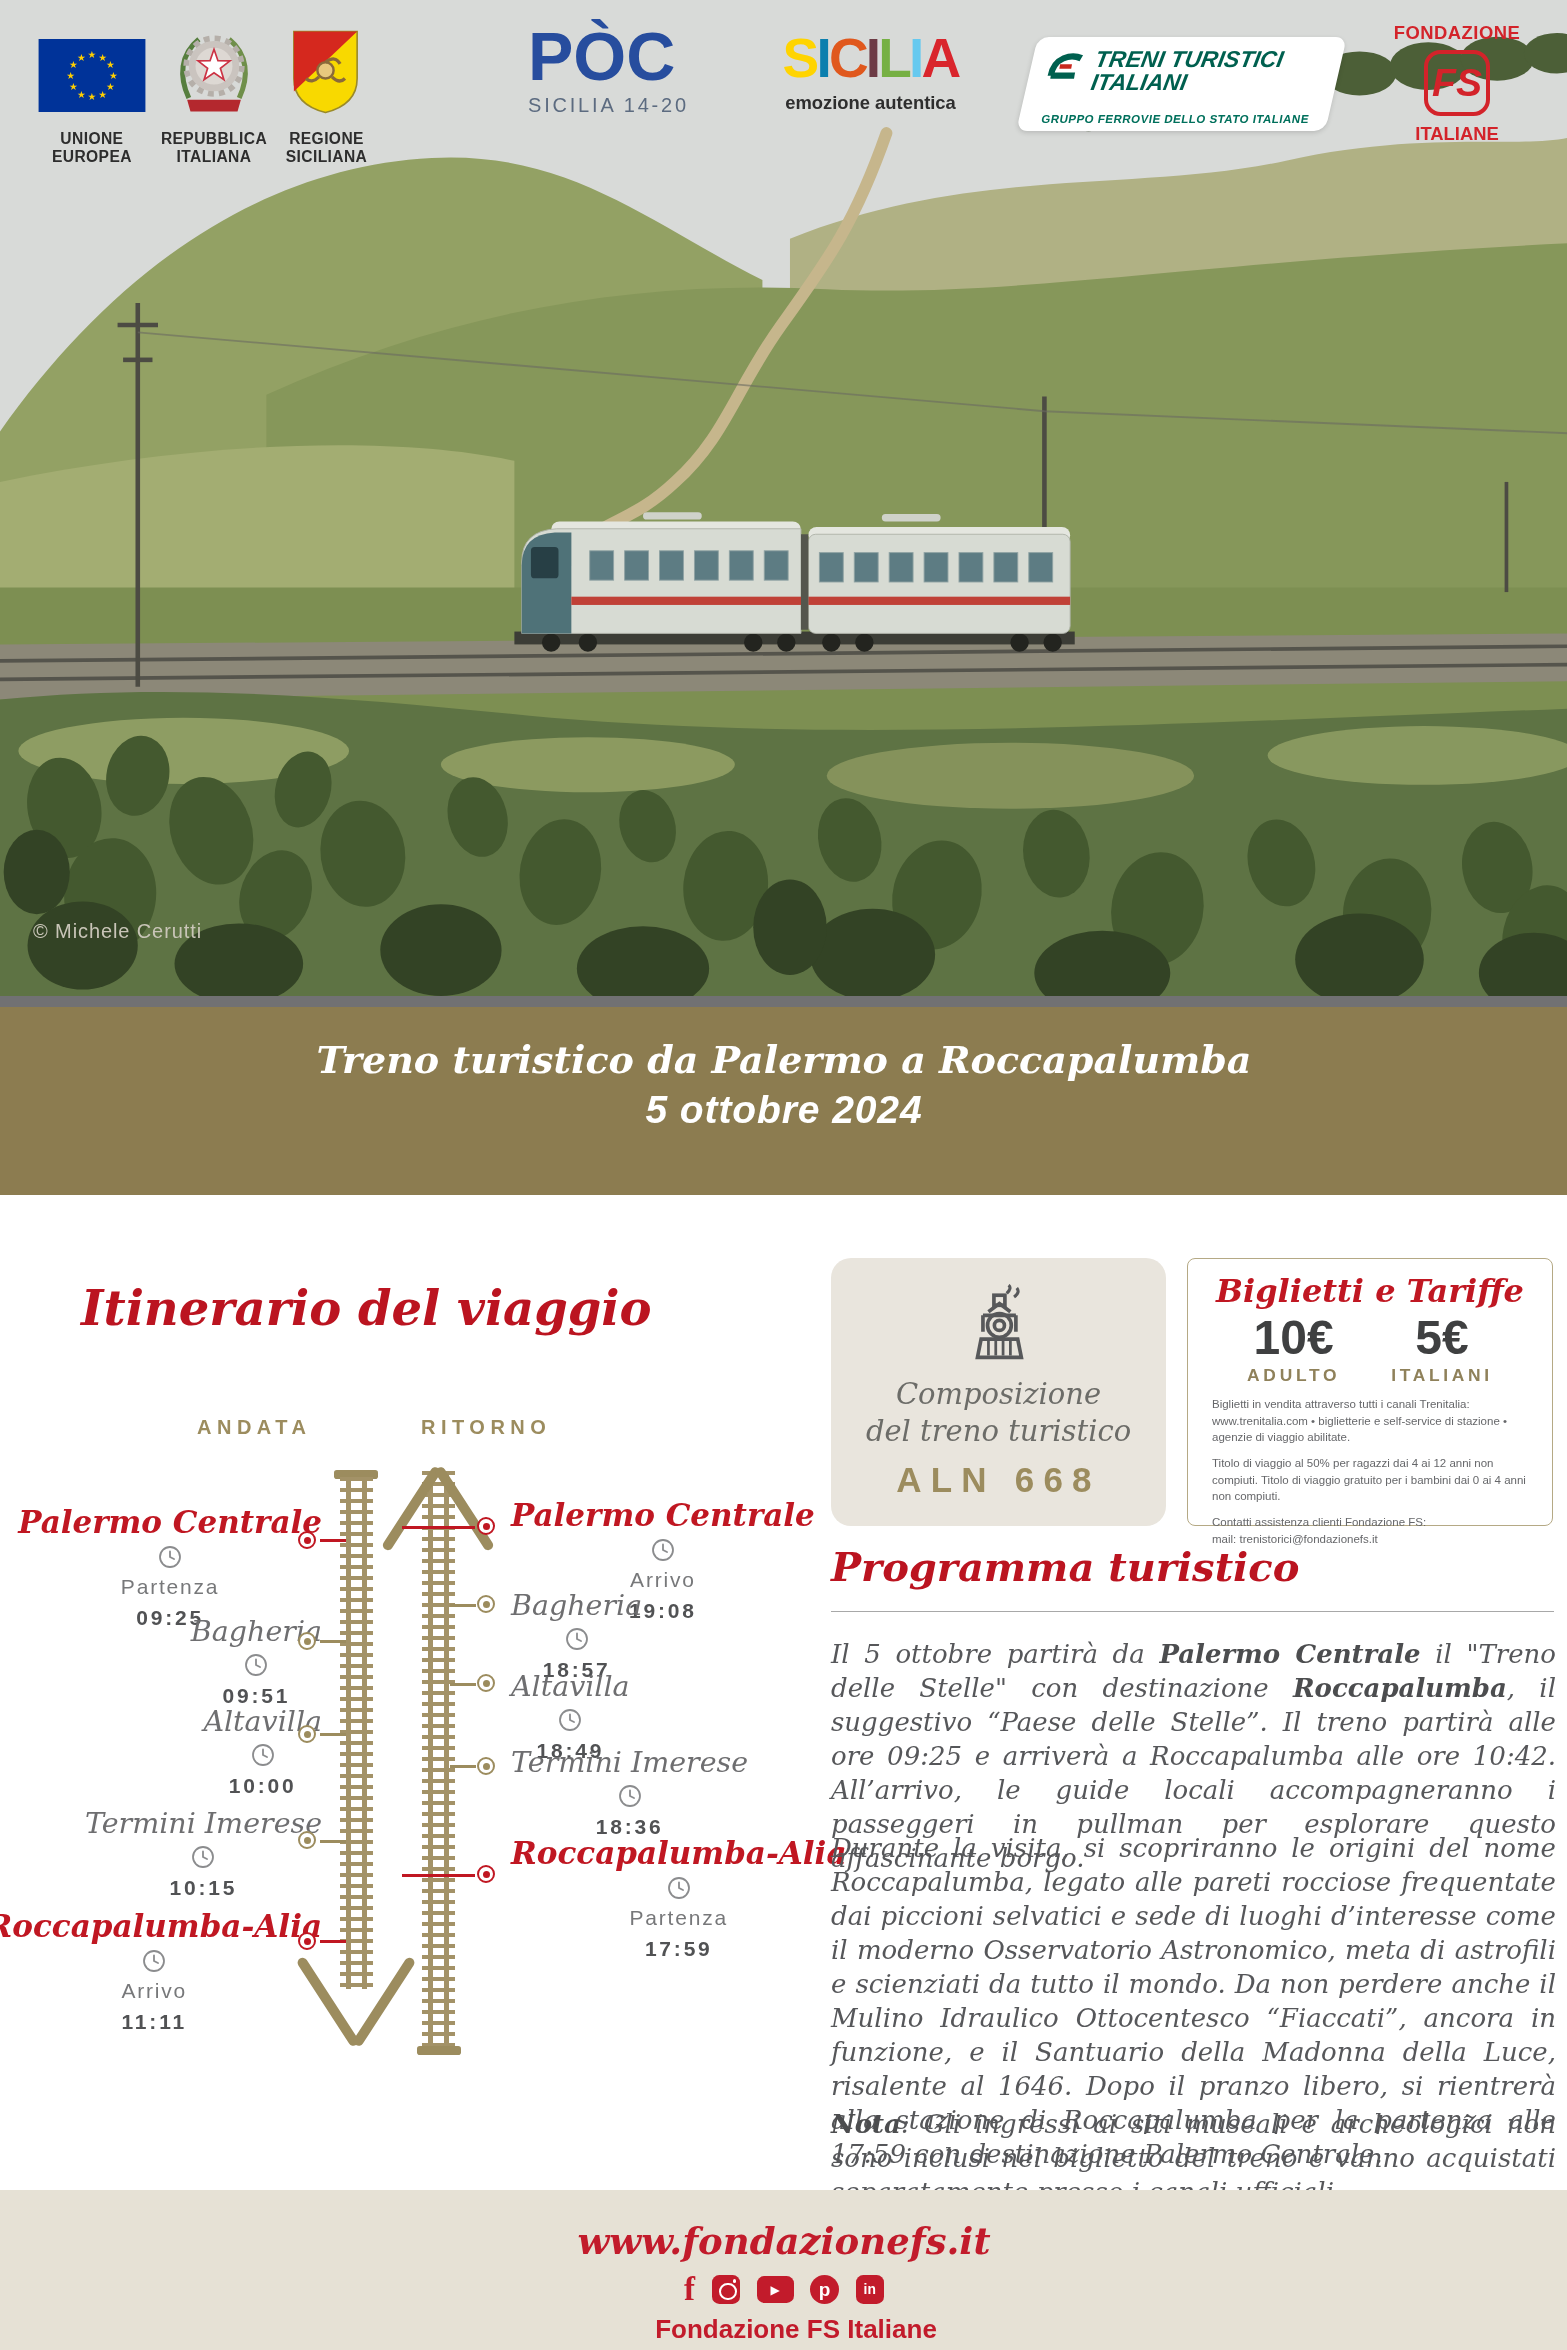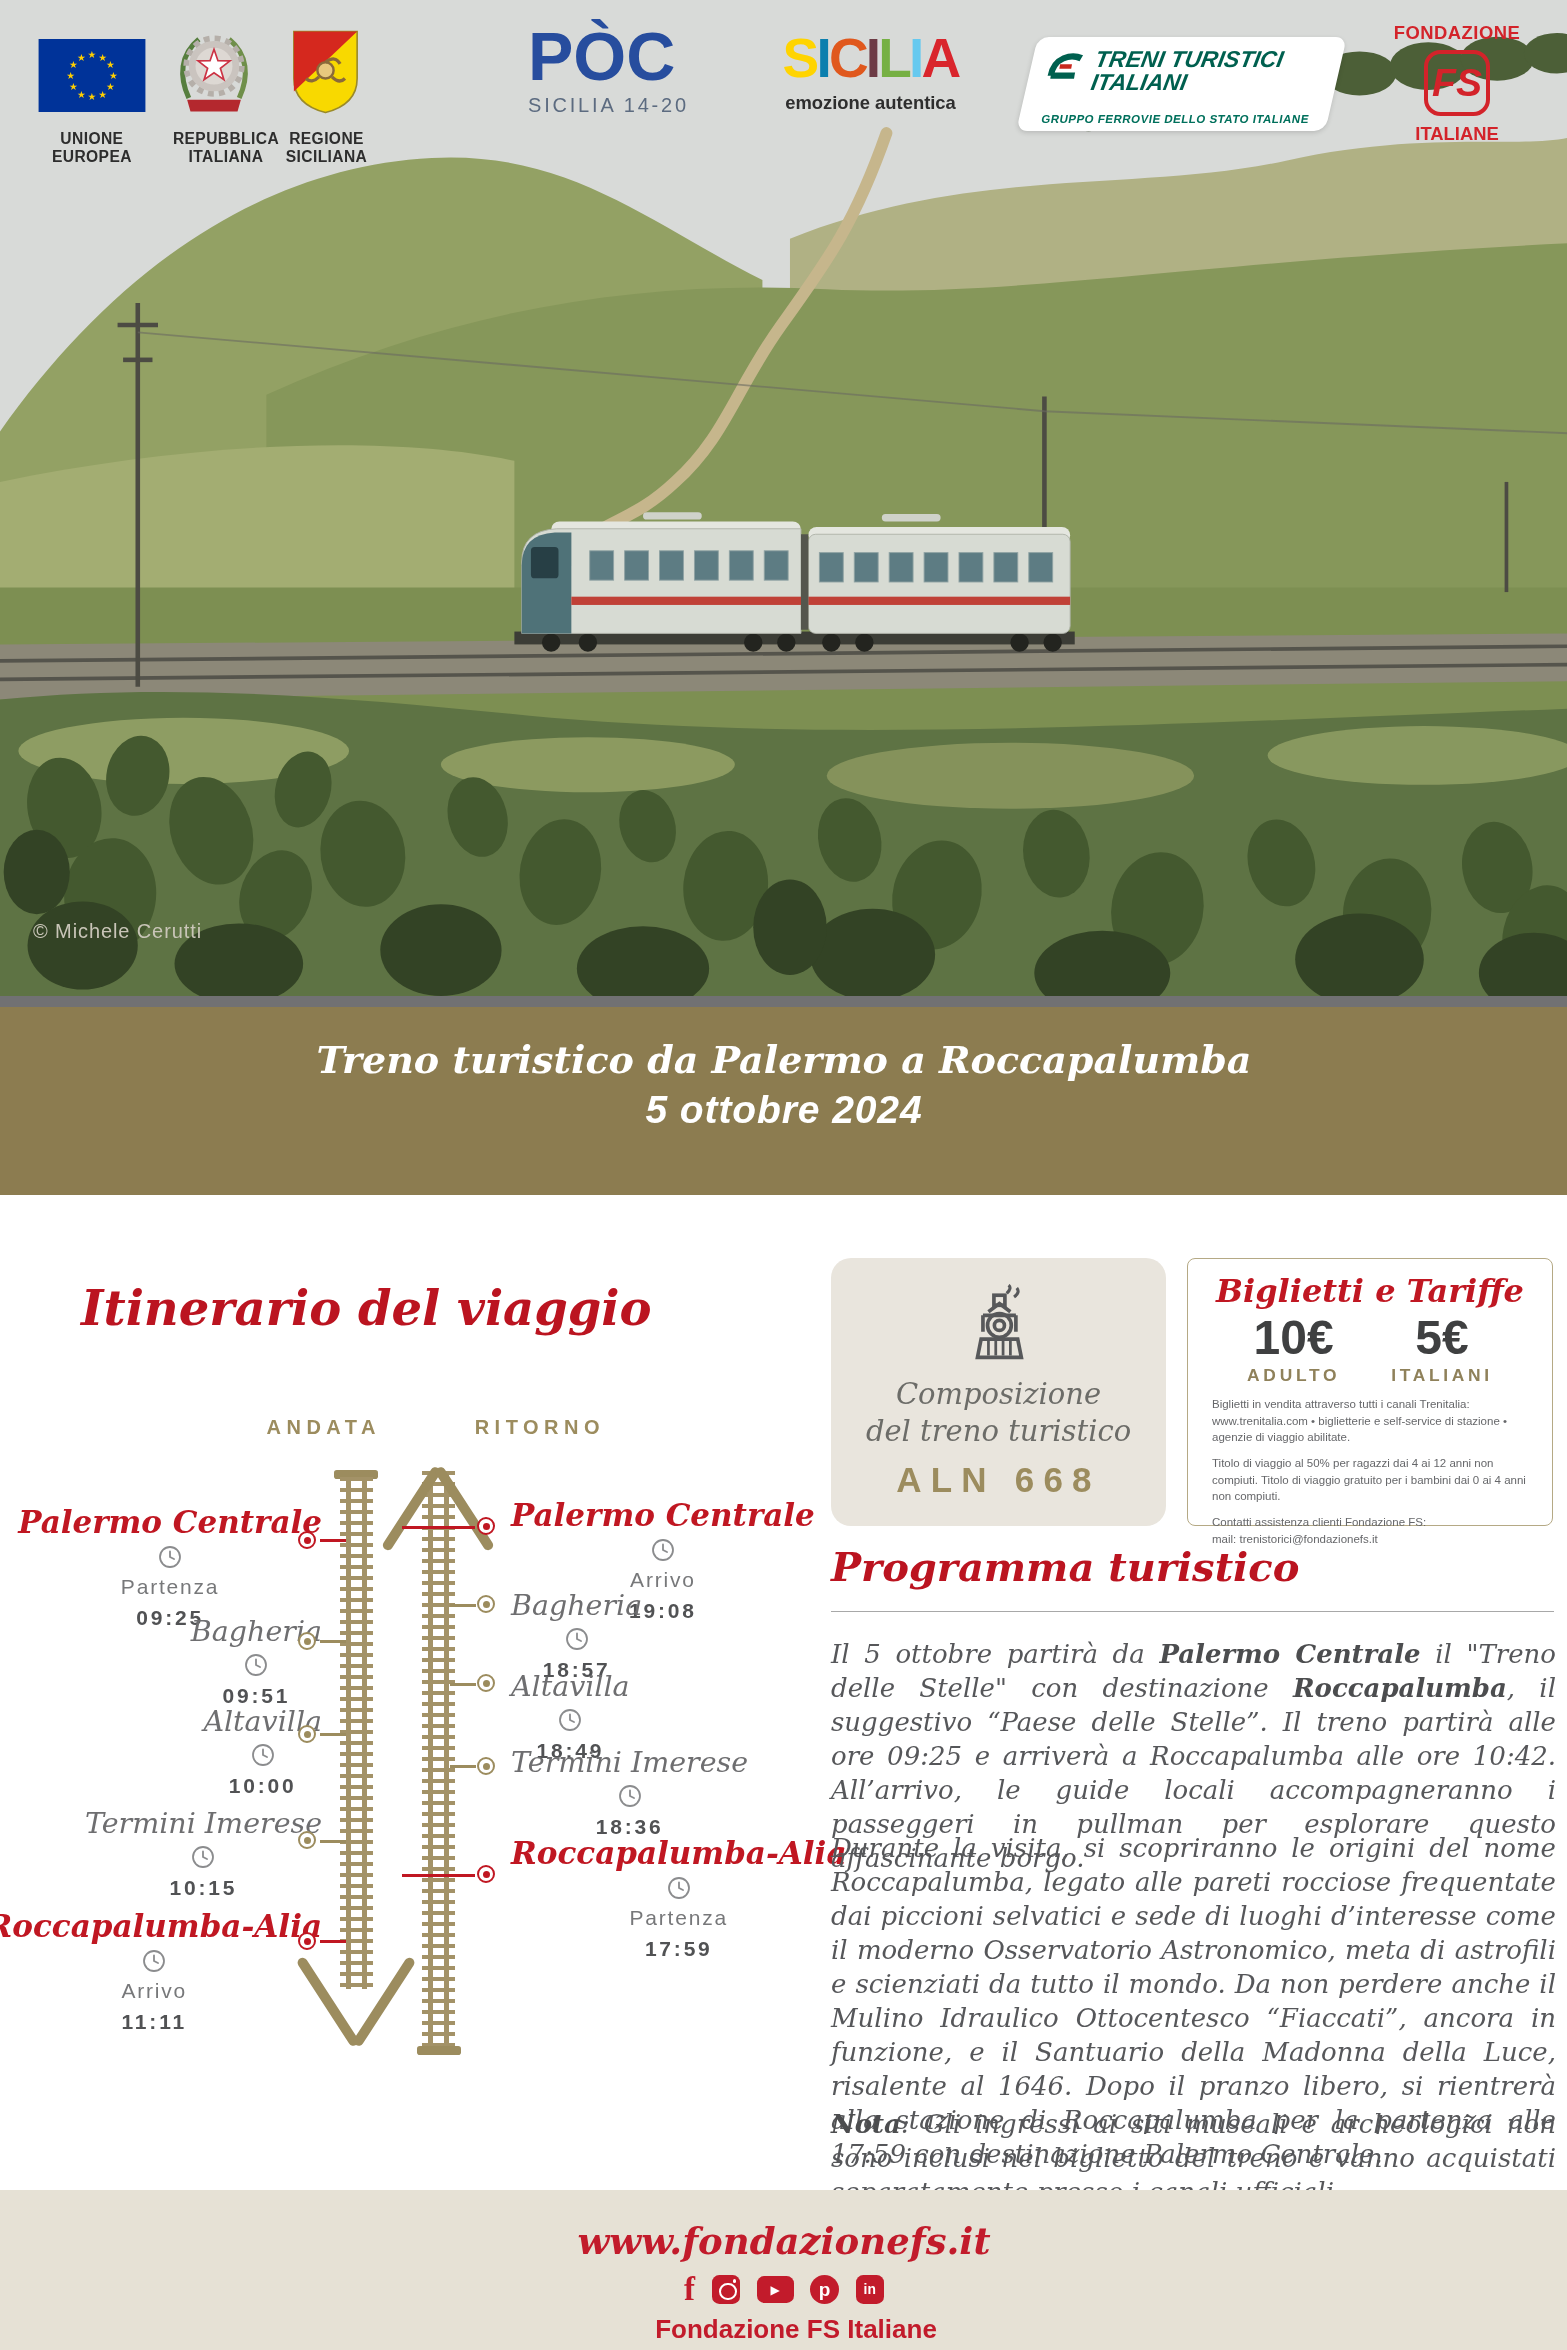--- a/index.html
+++ b/index.html
@@ -42,21 +42,21 @@
   .divider-bar { position:absolute; left:0; top:996px; width:1568px; height:11px; background:#717173; }
   .banner { position:absolute; left:0; top:1007px; width:1568px; height:188px; background:#8c7c50; color:#fff; text-align:center; }
   .banner-title { margin-top:33px; font-size:50px; font-weight:bold; letter-spacing:.22em; }
   .banner-subtitle { margin-top:30px; font-family:"DejaVu Serif",serif; font-style:italic; font-weight:bold; font-size:38px; }
   .banner-date { margin-top:5.5px; font-size:39px; font-style:italic; font-weight:bold; letter-spacing:0.9px; }
 
   
   .body-section { position:absolute; left:0; top:1196px; width:1568px; height:995px; background:#fff; }
 
   .itin-heading { position:absolute; left:81px; top:84px; font-family:"DejaVu Serif",serif; font-style:italic; font-weight:bold; font-size:48px; color:#bb1420;text-align:center; }
-  .col-label { position:absolute; top:220px; width:184px; text-align:right; font-size:20px; font-weight:bold; letter-spacing:5.5px; color:#9c8c5e; }
+  .col-label { position:absolute; top:220px; width:184px; text-align:left; font-size:20px; font-weight:bold; letter-spacing:5.5px; color:#9c8c5e; }
   .col-label.andata { left:197px; }
   .col-label.ritorno { left:421px; }
 
   .track { position:absolute; width:33px; background:repeating-linear-gradient(180deg,#a39267 0 3.7px,transparent 3.7px 11px); }
   .track::before,.track::after { content:""; position:absolute; top:0; bottom:0; width:4.6px; background:#a39267; }
   .track::before { left:6.4px; } .track::after { right:6.4px; }
   .track-left { left:340px; top:281px; height:512px; }
   .track-right { left:422px; top:275px; height:577px; }
   .buffer { position:absolute; height:9.2px; width:44px; background:#9c8c5e; border-radius:2.8px; }
   .buffer-top-left { left:334px; top:274px; }
@@ -260,21 +260,21 @@
 
       <svg class="emblem-it" viewBox="0 0 100 110">
         <path d="M20,86 C8,60 10,34 32,16" stroke="#567e3e" stroke-width="6" fill="none"></path>
         <path d="M80,86 C92,60 90,34 68,16" stroke="#6f8f4a" stroke-width="6" fill="none"></path>
         <circle cx="50" cy="48" r="33" fill="none" stroke="#b5afa9" stroke-width="7" stroke-dasharray="7 6"></circle>
         <circle cx="50" cy="48" r="30" fill="#cac4bf"></circle>
         <circle cx="50" cy="48" r="22" fill="#ddd8d3"></circle>
         <polygon points="50,28 54.7,41.5 69,41.8 57.6,50.5 61.8,64.2 50,56 38.2,64.2 42.4,50.5 31,41.8 45.3,41.5" fill="#ffffff" stroke="#cc3344" stroke-width="2"></polygon>
         <path d="M18,88 L82,88 L78,102 L22,102 Z" fill="#b4282e"></path>
       </svg>
-      <div class="logo-label" style="left:148px;width:156px;">REPUBBLICA ITALIANA</div>
+      <div class="logo-label" style="left:136px;width:156px;">REPUBBLICA ITALIANA</div>
 
       <svg class="emblem-sic" viewBox="0 0 90 108">
         <path d="M6,4 H84 V62 Q84,94 45,104 Q6,94 6,62 Z" fill="#f8d900" stroke="#9a8a2a" stroke-width="2"></path>
         <path d="M6,4 H84 L6,78 Z" fill="#d5281e"></path>
         <circle cx="45" cy="52" r="10" fill="#e8c87e" stroke="#8a6a3a" stroke-width="3"></circle>
         <path d="M45,42 q12,-9 18,2" stroke="#8a6a3a" stroke-width="4" fill="none"></path>
         <path d="M37,60 q-9,9 -16,2" stroke="#8a6a3a" stroke-width="4" fill="none"></path>
         <path d="M53,60 q9,9 16,2" stroke="#8a6a3a" stroke-width="4" fill="none"></path>
       </svg>
       <div class="logo-label" style="left:253px;width:147px;">REGIONE SICILIANA</div>

